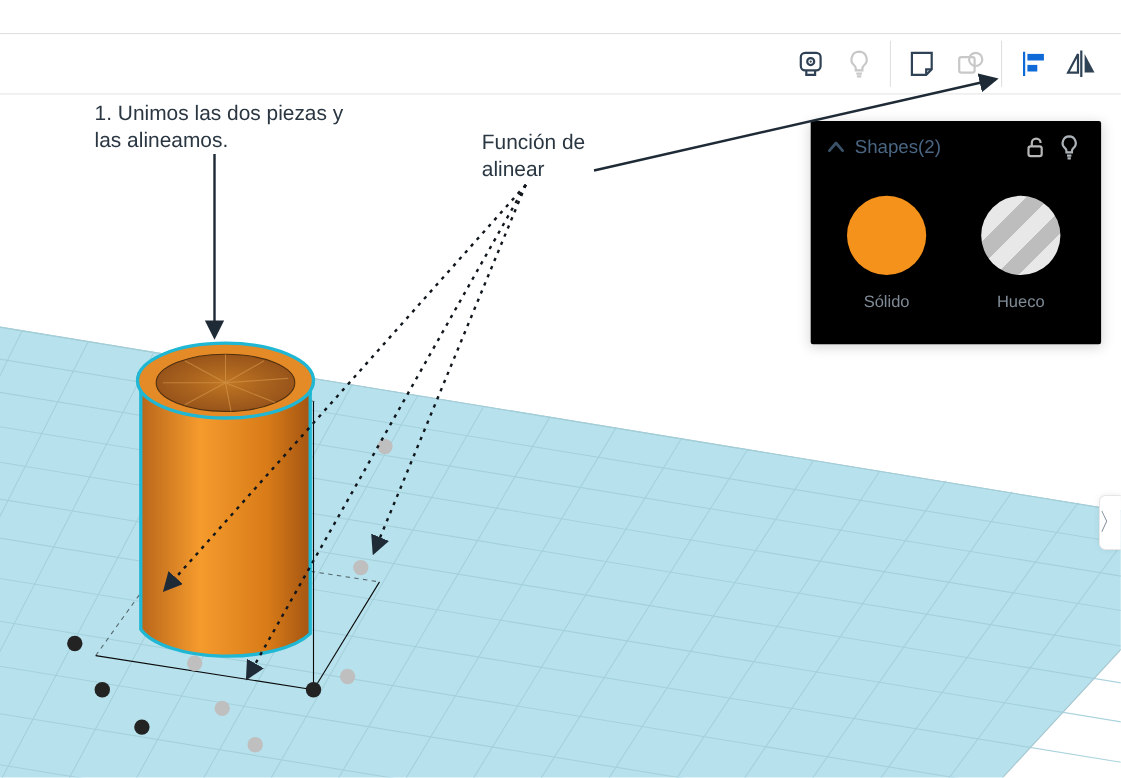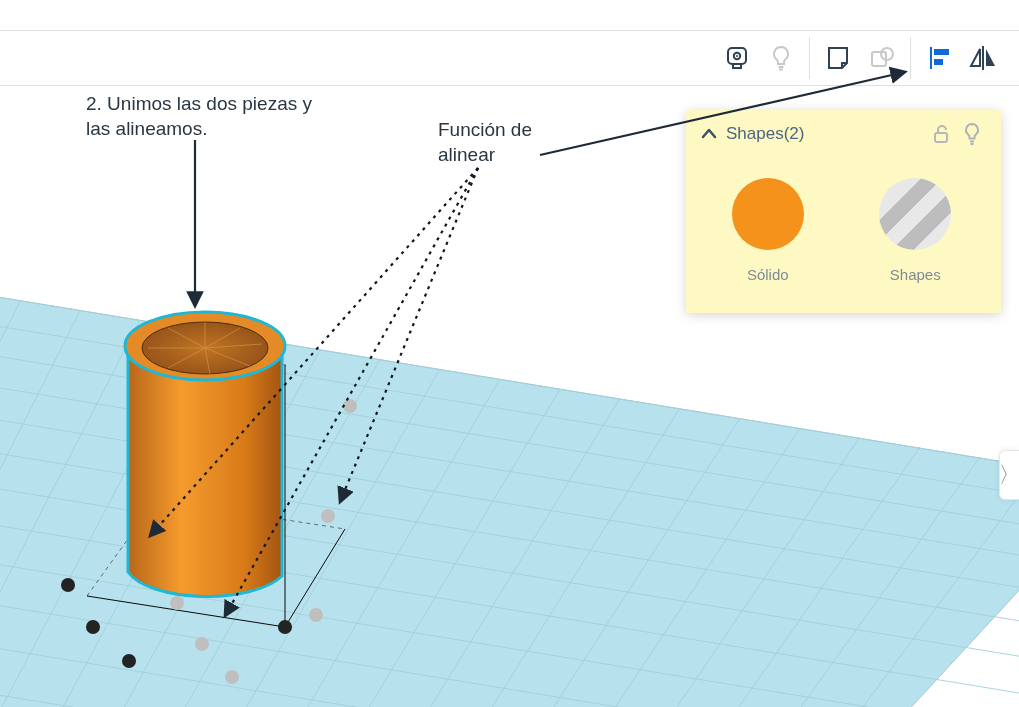--- a/index.html
+++ b/index.html
@@ -60,22 +60,22 @@
     bottom: 0;
     background: #ffffff;
     overflow: hidden;
   }
 
   
   .panel {
     position: absolute;
     top: 110px;
     right: 18px;
-    width: 315px;
-    background: #fef9c3;
+    width: 264px;
+    background: #000000;
     border-radius: 2px;
     box-shadow: 0 2px 12px rgba(0,0,0,.17);
     z-index: 5;
   }
   .panel-header {
     display: flex;
     align-items: center;
     padding: 12px 14px 12px 10px;
     font-size: 17px;
   }
@@ -340,26 +340,26 @@
       </svg>
     </div>
   </div>
   <div class="panel-body">
     <div class="swatch-col">
       <div class="swatch solid"></div>
       <div class="swatch-label">Sólido</div>
     </div>
     <div class="swatch-col">
       <div class="swatch hole"></div>
-      <div class="swatch-label">Shapes</div>
+      <div class="swatch-label">Hueco</div>
     </div>
   </div>
 </div>
 
-<div class="annot" style="top:92px;left:86px;max-width:280px;">2. Unimos las dos piezas y
+<div class="annot" style="top:92px;left:86px;max-width:280px;">1. Unimos las dos piezas y
 las alineamos.</div>
 
 <div class="annot" style="top:118px;left:438px;max-width:160px;">Función de
 alinear</div>
 
 <svg width="1019" height="707" style="position:absolute;top:0;left:0;pointer-events:none;z-index:7">
   <defs>
     <marker id="arrSolid" viewBox="0 0 12 12" refX="10" refY="6" markerWidth="8" markerHeight="8" orient="auto-start-reverse">
       <path d="M0 0 L12 6 L0 12 Z" fill="#1e2a36"></path>
     </marker>

